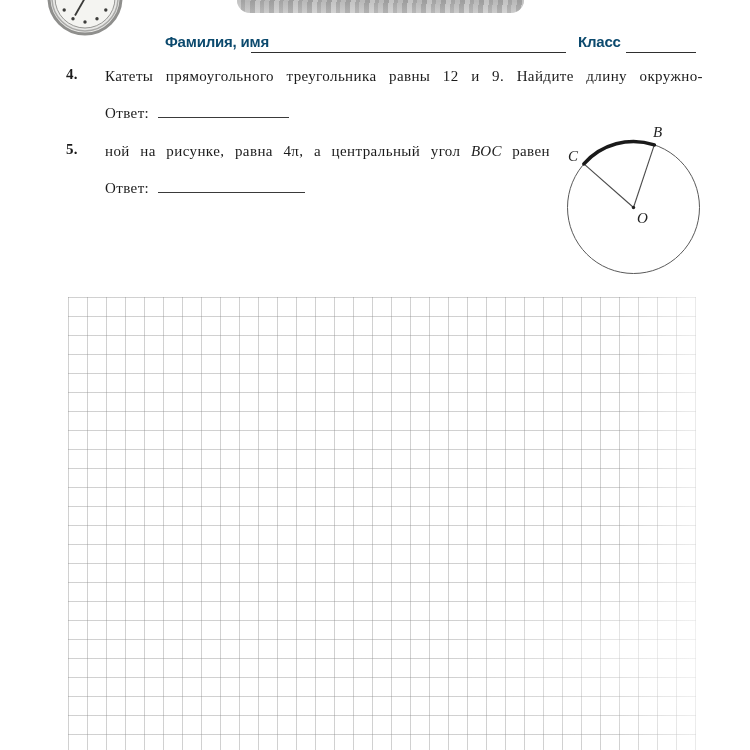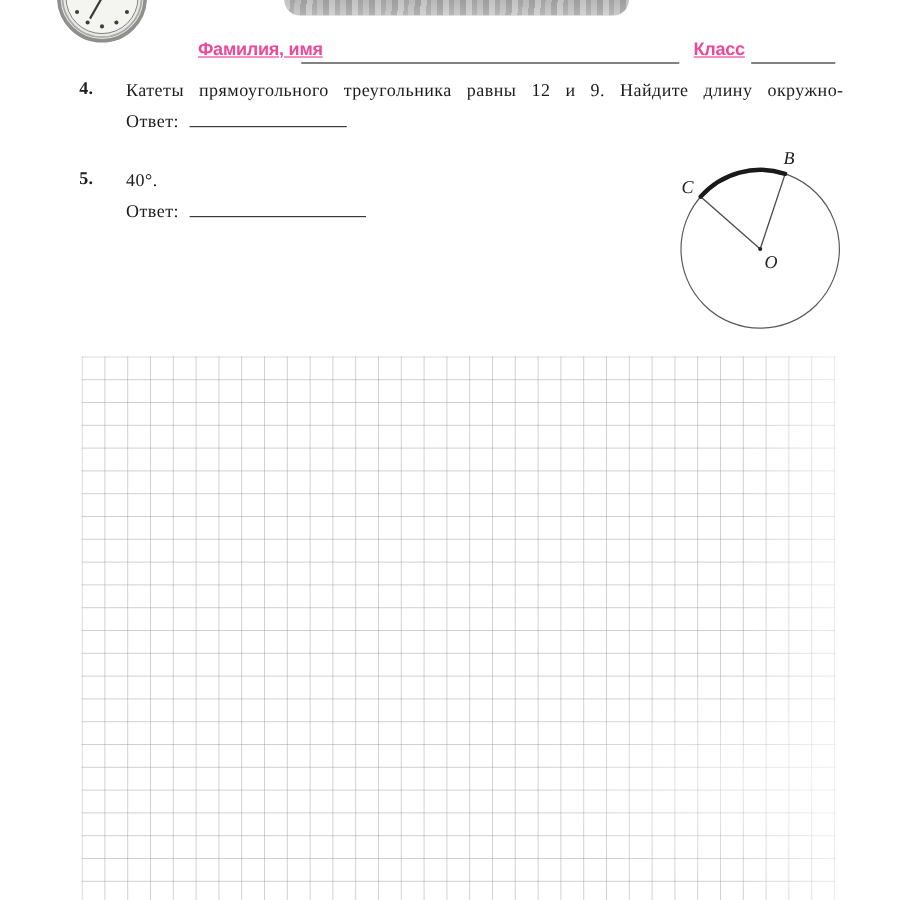--- a/index.html
+++ b/index.html
@@ -26,21 +26,21 @@
     content:""; position:absolute; inset:0; border-radius:inherit;
     background:repeating-linear-gradient(92deg,
       rgba(255,255,255,.28) 0 5px, rgba(90,90,90,.10) 5px 9px,
       rgba(255,255,255,.16) 9px 14px, rgba(60,60,60,.12) 14px 19px);
   }
 
   
   .hdr-label {
     position:absolute; top:33px;
     font-family:"Liberation Sans", sans-serif;
-    font-weight:bold; font-size:15px; letter-spacing:-0.2px; color:#ec4899;text-decoration:underline;
+    font-weight:bold; font-size:15px; letter-spacing:-0.2px; color:#0c4a6e;
   }
   .name-label  { left:165px; }
   .class-label { left:578px; }
   .blank-line { position:absolute; border-bottom:1.5px solid #2f2f2f; height:18px; top:35px; }
   .name-line  { left:251px; width:315px; }
   .class-line { left:626px; width:70px;  }
 
   
   .qnum {
     position:absolute; left:66px;
@@ -49,21 +49,21 @@
   .qtext {
     position:absolute; left:105px;
     font-size:15px; line-height:21px; letter-spacing:0.4px; word-spacing:1.5px;
     color:#1b1b1b;
   }
   .jline { text-align:justify; text-align-last:justify; }
   .q4num  { top:66px; }
   .q4text { top:66px; width:598px; }
   .q5num  { top:141px; }
   .q5text { top:141px; width:445px; }
-  .answer-row { margin-top:5px;font-family:Liberation Serif, serif; }
+  .answer-row { margin-top:16px;font-family:Liberation Serif, serif; }
   .ans-line {
     display:inline-block; height:13px; border-bottom:1.4px solid #3a3a3a;
     margin-left:9px; vertical-align:baseline;
   }
   .ans4 { width:131px; }
   .ans5 { width:147px; }
   i { font-style:italic; letter-spacing:0.2px; }
 
   
   .diagram { position:absolute; left:560px; top:119px; }
@@ -123,21 +123,21 @@
 <div class="qnum q4num">4.</div>
 <div class="qtext q4text">
   <div class="jline">Катеты прямоугольного треугольника равны 12 и 9. Найдите длину окружно-</div>
   <div class="answer-row">
     <span>Ответ:</span><span class="ans-line ans4"></span>
   </div>
 </div>
 
 <div class="qnum q5num">5.</div>
 <div class="qtext q5text">
-  <div>40°.</div>
+  <div class="jline"><span>ной на рисунке, равна 4π, а центральный угол </span><i>BOC</i><span> равен</span></div>
   <div class="answer-row">
     <span>Ответ:</span><span class="ans-line ans5"></span>
   </div>
 </div>
 
 <svg class="diagram" viewBox="0 0 190 170" width="190" height="170">
   <circle cx="73.5" cy="88.5" r="66" fill="none" stroke="#5a5a5a" stroke-width="1"></circle>
   <line x1="73.5" y1="88.5" x2="23.9" y2="44.9" stroke="#4a4a4a" stroke-width="1.1"></line>
   <line x1="73.5" y1="88.5" x2="94.3" y2="25.9" stroke="#4a4a4a" stroke-width="1.1"></line>
   <path d="M 23.9 44.9 A 66 66 0 0 1 94.3 25.9" fill="none" stroke="#1a1a1a" stroke-width="3.6" stroke-linecap="round"></path>

